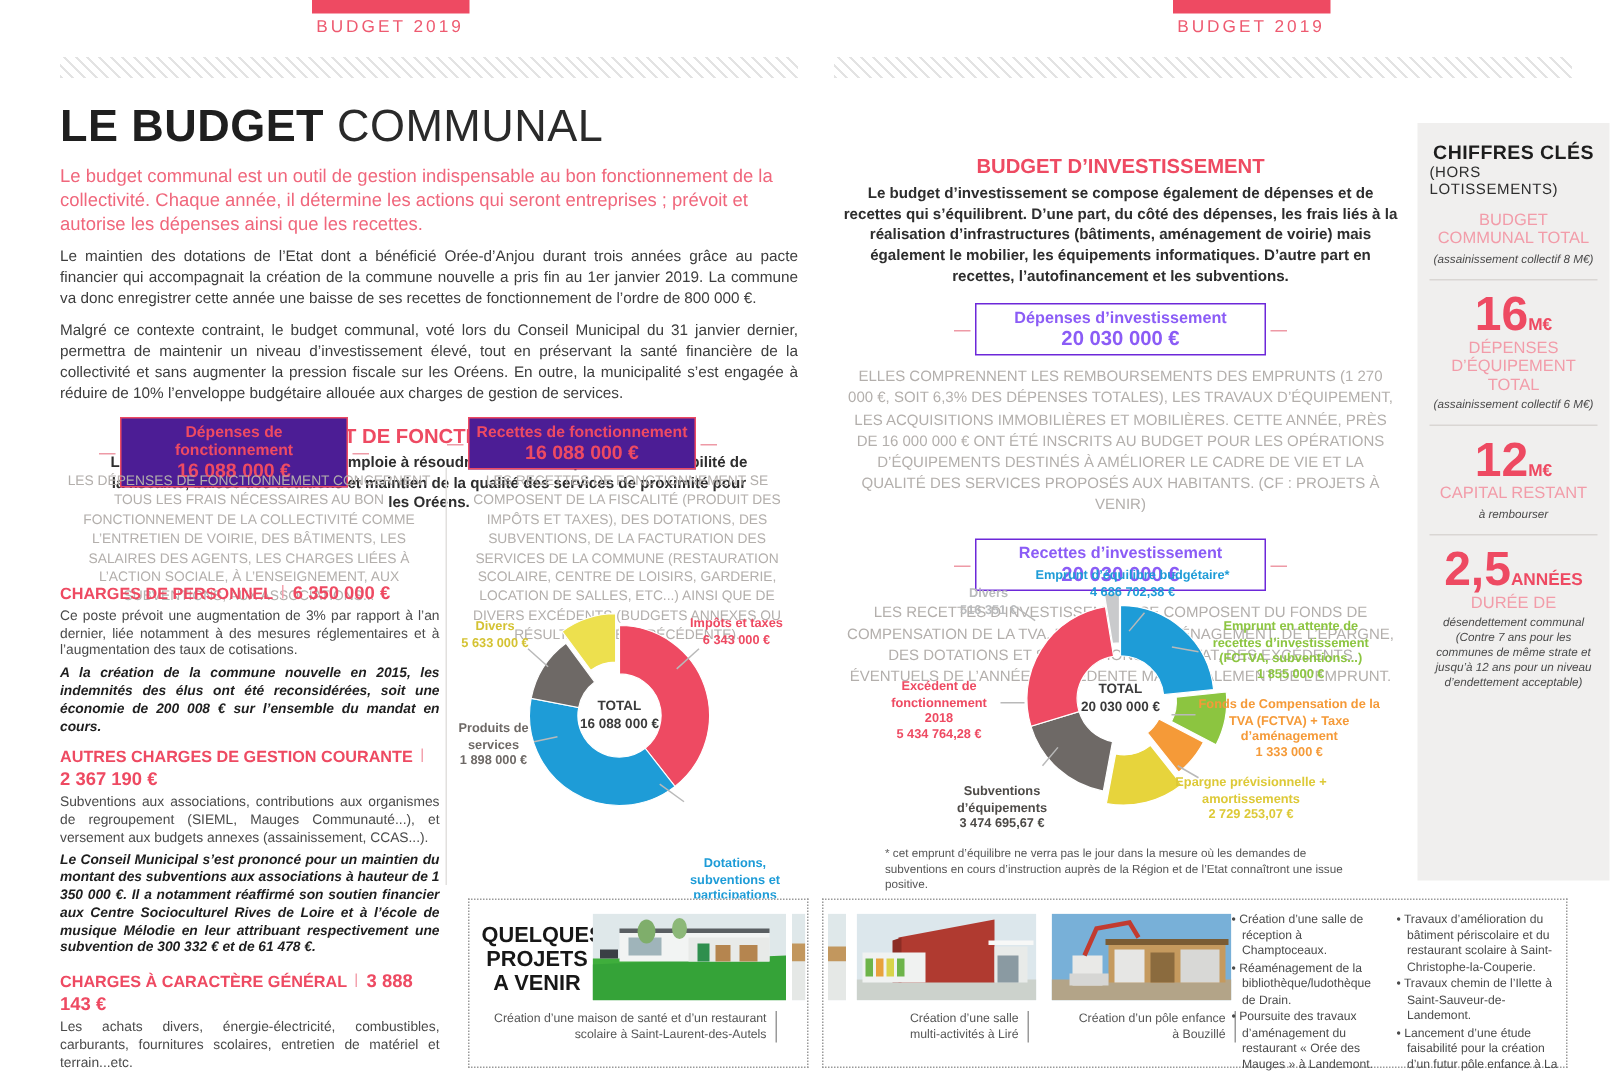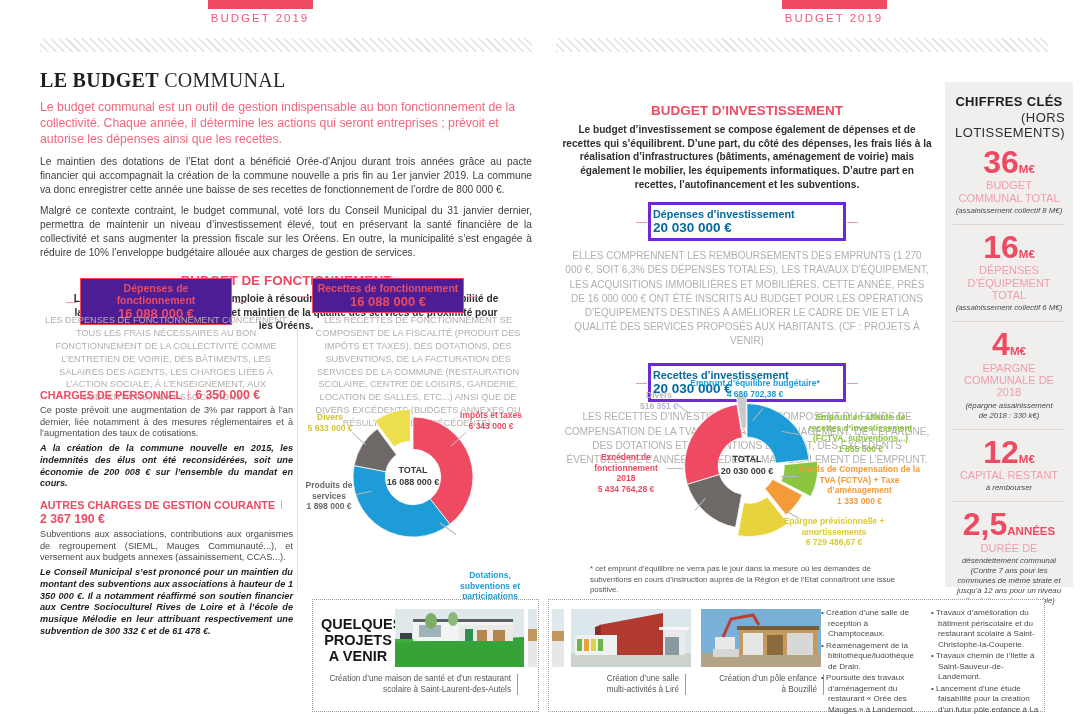--- a/index.html
+++ b/index.html
@@ -6,21 +6,21 @@
   .sheet{position:relative;width:1080px;height:714px;background:#ffffff;overflow:hidden;
          font-family:"Liberation Sans",sans-serif;color:#3c3c3c;}
   
   .tagbar{position:absolute;top:0;height:9px;width:105px;background:#ee4a62;}
   .taglabel{position:absolute;top:12px;width:140px;text-align:center;color:#ee5a70;
             font-size:11.5px;letter-spacing:2px;}
   .hatch{position:absolute;top:38px;height:14px;
          background:repeating-linear-gradient(45deg,#e3e3e3 0,#e3e3e3 1.5px,#ffffff 1.5px,#ffffff 5.5px);}
   
   .leftcol{position:absolute;left:40px;top:70px;width:492px;}
-  .main-title{font-size:20px;color:#1f1f1f;letter-spacing:.3px;line-height:1;font-family:Liberation Serif, serif;}
+  .main-title{font-size:30px;color:#1f1f1f;letter-spacing:.3px;line-height:1;}
   .t-bold{font-weight:800;}
   .t-light{font-weight:400;color:#2a2a2a;}
   .intro{margin-top:9px;color:#f0677c;font-size:12.3px;line-height:1.32;}
   .body-p{margin-top:7px;font-size:10.2px;line-height:1.38;color:#3d3d3d;text-align:justify;}
   .section-head{margin-top:13px;text-align:center;color:#ee4a62;font-weight:bold;font-size:13.5px;}
   .section-sub{margin-top:4px;text-align:center;font-weight:bold;font-size:10.1px;line-height:1.35;color:#2e2e2e;}
   .vbox{position:absolute;border:1px solid #ee4a62;text-align:center;padding:3px 2px;color:#ee4a62;font-weight:bold;background:#4c1d95;}
   .vbox .l1{font-size:10.5px;display:block;}
   .vbox .l2{font-size:13px;display:block;}
   .vbox::before,.vbox::after{content:'';position:absolute;top:50%;width:11px;height:1px;background:#ee9aa6;}
@@ -41,33 +41,33 @@
   .cl{position:absolute;font-size:8.5px;line-height:1.25;text-align:center;font-weight:bold;}
   .cl .cl-name{display:block;}
   .cl .cl-val{display:block;font-weight:bold;}
   .center-lbl{position:absolute;transform:translate(-50%,-50%);text-align:center;color:#3a3a3a;
               font-size:9px;font-weight:bold;line-height:1.3;}
   .ln{position:absolute;height:1px;background:#b9b9b9;transform-origin:left center;}
   .footnote{position:absolute;font-size:7.8px;color:#555;line-height:1.35;}
   
   .rightcol{position:absolute;left:558px;top:90px;width:378px;}
   .inv-sub{margin-top:5px;text-align:center;font-weight:bold;font-size:10.1px;line-height:1.35;color:#2e2e2e;}
-  .inv-box{position:relative;margin:11px auto 0;width:188px;border:3px solid #6d28d9;
-           padding:3px 2px;color:#0369a1;font-weight:bold;background:#fff;}
+  .inv-box{position:relative;margin:11px auto 0;width:188px;border:1px solid #6d28d9;text-align:center;
+           padding:3px 2px;color:#8b5cf6;font-weight:bold;background:#fff;}
   .inv-box .l1{font-size:10.8px;display:block;}
   .inv-box .l2{font-size:13.5px;display:block;}
   .inv-box::before,.inv-box::after{content:'';position:absolute;top:50%;width:11px;height:1px;background:#ee9aa6;}
   .inv-box::before{left:-15px;}
   .inv-box::after{right:-15px;}
   .inv-grey{margin:8px auto 0;width:368px;text-align:center;font-size:10px;color:#b3afac;line-height:1.42;}
   
   .sidebar{position:absolute;left:945px;top:82px;width:128px;height:505px;background:#f0efee;
            box-sizing:border-box;padding:12px 8px 6px;}
   .kc-title{text-align:center;font-weight:800;font-size:13px;color:#1d1d1d;letter-spacing:.3px;}
-  .kc-subtitle{text-align:right;font-size:13px;color:#2e2e2e;margin-top:1px;letter-spacing:.4px;}
+  .kc-subtitle{text-align:left;font-size:10px;color:#2e2e2e;margin-top:1px;letter-spacing:.4px;}
   .kc-item{text-align:center;padding:7px 2px 8px;border-bottom:1px solid #d9d6d3;}
   .kc-item:last-child{border-bottom:none;}
   .kc-num{color:#ee4a62;font-weight:800;font-size:32px;line-height:.95;}
   .kc-unit{font-size:11.5px;font-weight:800;}
   .kc-label{color:#f29ca9;font-size:11px;line-height:1.12;margin-top:2px;text-transform:uppercase;}
   .kc-note{color:#4a4a4a;font-size:7.8px;line-height:1.28;margin-top:2px;white-space:pre-line;font-style:italic;}
   
   .projbox{position:absolute;border:1px dotted #9a9a9a;background:#fff;box-sizing:border-box;}
   .proj-title{position:absolute;left:8px;top:16px;width:74px;text-align:center;font-weight:800;
               font-size:14.5px;line-height:1.12;color:#171717;white-space:pre-line;}
@@ -119,20 +119,25 @@
     <div class="charge">
       <div class="charge-head"><span>CHARGES DE PERSONNEL</span><span class="charge-sep"></span><span class="charge-val">6 350 000 €</span></div>
       <div class="charge-desc">Ce poste prévoit une augmentation de 3% par rapport à l’an dernier, liée notamment à des mesures réglementaires et à l’augmentation des taux de cotisations.</div>
       <div class="charge-note">A la création de la commune nouvelle en 2015, les indemnités des élus ont été reconsidérées, soit une économie de 200 008 € sur l’ensemble du mandat en cours.</div>
     </div>
     <div class="charge">
       <div class="charge-head"><span>AUTRES CHARGES DE GESTION COURANTE</span><span class="charge-sep"></span><span class="charge-val">2 367 190 €</span></div>
       <div class="charge-desc">Subventions aux associations, contributions aux organismes de regroupement (SIEML, Mauges Communauté...), et versement aux budgets annexes (assainissement, CCAS...).</div>
       <div class="charge-note">Le Conseil Municipal s’est prononcé pour un maintien du montant des subventions aux associations à hauteur de 1 350 000 €. Il a notamment réaffirmé son soutien financier aux Centre Socioculturel Rives de Loire et à l’école de musique Mélodie en leur attribuant respectivement une subvention de 300 332 € et de 61 478 €.</div>
     </div>
+    <div class="charge">
+      <div class="charge-head"><span>CHARGES À CARACTÈRE GÉNÉRAL</span><span class="charge-sep"></span><span class="charge-val">3 888 143 €</span></div>
+      <div class="charge-desc">Les achats divers, énergie-électricité, combustibles, carburants, fournitures scolaires, entretien de matériel et terrain...etc.</div>
+
+    </div>
 
   </div>
 
   <div class="chart" style="left:298px;top:392px;width:234px;height:206px;">
     <svg id="donut-left-svg" class="donut" style="left:40px;top:10px;width:150px;height:150px;" viewBox="0 0 200 200">
         <path d="M100.00 20.00 A80 80 0 0 1 149.32 162.99 L122.81 129.13 A37 37 0 0 0 100.00 63.00 Z" fill="#ee4a62" stroke="#ffffff" stroke-width="1"></path>
         <path d="M149.32 162.99 A80 80 0 0 1 21.47 84.75 L63.68 92.95 A37 37 0 0 0 122.81 129.13 Z" fill="#1e9cd7" stroke="#ffffff" stroke-width="1"></path>
         <path d="M21.47 84.75 A80 80 0 0 1 52.37 35.73 L77.97 70.27 A37 37 0 0 0 63.68 92.95 Z" fill="#6e6966" stroke="#ffffff" stroke-width="1"></path>
         <path d="M48.92 25.28 A80 80 0 0 1 96.55 9.55 L96.55 52.55 A37 37 0 0 0 74.52 59.83 Z" fill="#ede04e" stroke="#ffffff" stroke-width="1"></path>
       </svg>
@@ -202,54 +207,51 @@
     <div class="cl" style="left:216px;top:32px;width:119px;color:#8cc540;">
       <span class="cl-name">Emprunt en attente de recettes d’investissement (FCTVA, subventions...)</span>
       <span class="cl-val">1 855 000 €</span>
     </div>
     <div class="cl" style="left:214px;top:84px;width:121px;color:#f59a38;">
       <span class="cl-name">Fonds de Compensation de la TVA (FCTVA) + Taxe d’aménagement</span>
       <span class="cl-val">1 333 000 €</span>
     </div>
     <div class="cl" style="left:198px;top:136px;width:102px;color:#ddc937;">
       <span class="cl-name">Epargne prévisionnelle + amortissements</span>
-      <span class="cl-val">6 729 486,67 €</span>
+      <span class="cl-val">2 729 253,07 €</span>
+    </div>
+    <div class="cl" style="left:28px;top:142px;width:110px;color:#4d4a47;">
+      <span class="cl-name">Subventions d’équipements</span>
+      <span class="cl-val">3 474 695,67 €</span>
     </div>
     <div class="cl" style="left:2px;top:72px;width:78px;color:#ee4a62;">
       <span class="cl-name">Excédent de fonctionnement 2018</span>
       <span class="cl-val">5 434 764,28 €</span>
     </div>
     <div class="ln" style="left:92px;top:24px;width:16px;transform:rotate(35deg);"></div>
     <div class="ln" style="left:178px;top:28px;width:16px;transform:rotate(130deg);"></div>
     <div class="ln" style="left:214px;top:54px;width:18px;transform:rotate(190deg);"></div>
     <div class="ln" style="left:212px;top:96px;width:16px;transform:rotate(180deg);"></div>
     <div class="ln" style="left:214px;top:138px;width:16px;transform:rotate(210deg);"></div>
     <div class="ln" style="left:110px;top:130px;width:16px;transform:rotate(-50deg);"></div>
     <div class="ln" style="left:82px;top:88px;width:16px;transform:rotate(0deg);"></div>
   </div>
   <div class="footnote" style="left:590px;top:564px;width:322px;">* cet emprunt d’équilibre ne verra pas le jour dans la mesure où les demandes de subventions en cours d’instruction auprès de la Région et de l’Etat connaîtront une issue positive.</div>
 
   <div class="sidebar">
     <div class="kc-title">CHIFFRES CLÉS</div>
     <div class="kc-subtitle">(HORS LOTISSEMENTS)</div>
     <div class="kc-item">
-      <div class="kc-num"><span>36</span><span class="kc-unit">M€</span></div>
       <div class="kc-label">BUDGET COMMUNAL TOTAL</div>
       <div class="kc-note">(assainissement collectif 8 M€)</div>
     </div>
     <div class="kc-item">
       <div class="kc-num"><span>16</span><span class="kc-unit">M€</span></div>
       <div class="kc-label">DÉPENSES D’ÉQUIPEMENT TOTAL</div>
       <div class="kc-note">(assainissement collectif 6 M€)</div>
-    </div>
-    <div class="kc-item">
-      <div class="kc-num"><span>4</span><span class="kc-unit">M€</span></div>
-      <div class="kc-label">EPARGNE COMMUNALE DE 2018</div>
-      <div class="kc-note">(épargne assainissement
-de 2018 : 330 k€)</div>
     </div>
     <div class="kc-item">
       <div class="kc-num"><span>12</span><span class="kc-unit">M€</span></div>
       <div class="kc-label">CAPITAL RESTANT</div>
       <div class="kc-note">à rembourser</div>
     </div>
     <div class="kc-item">
       <div class="kc-num"><span>2,5</span><span class="kc-unit">ANNÉES</span></div>
       <div class="kc-label">DURÉE DE</div>
       <div class="kc-note">désendettement communal

